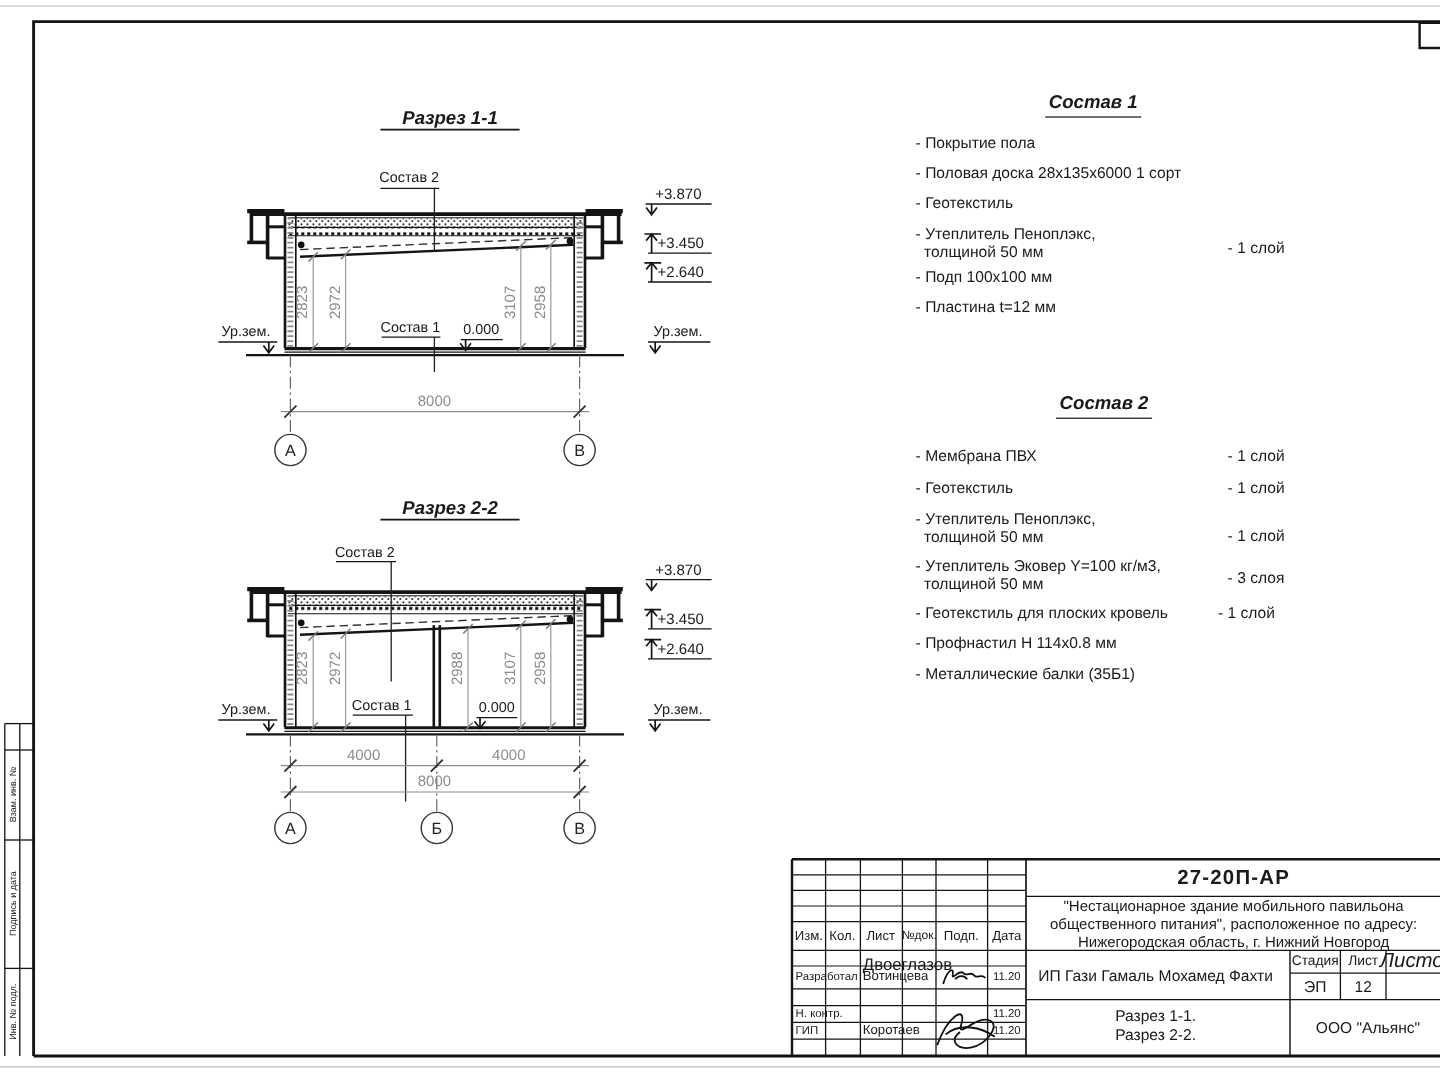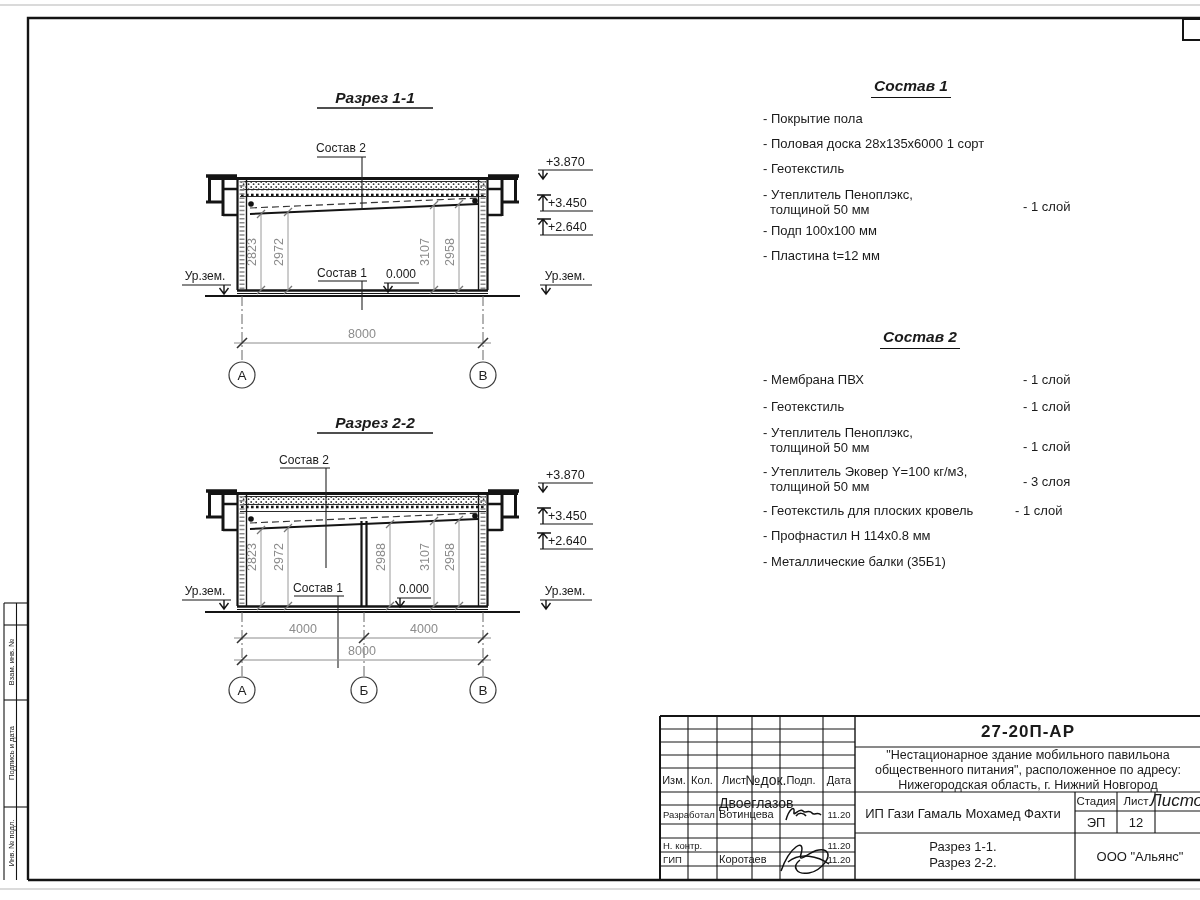--- a/index.html
+++ b/index.html
@@ -358,21 +358,21 @@
   <div class="li" style="left:763px; top:555px;">
     <span class="l1">- Металлические балки (35Б1)</span>
   </div>
 </div>
 
 
 <div>
   <span class="tc" style="left:674px; top:780px; font-size:11px;">Изм.</span>
   <span class="tc" style="left:702px; top:780px; font-size:11px;">Кол.</span>
   <span class="tc" style="left:734px; top:780px; font-size:11px;">Лист</span>
-  <span class="tc" style="left:766px; top:780px; font-size:14px;">№док.</span>
+  <span class="tc" style="left:766px; top:780px; font-size:10px;">№док.</span>
   <span class="tc" style="left:801px; top:780px; font-size:11px;">Подп.</span>
   <span class="tc" style="left:839px; top:780px; font-size:11px;">Дата</span>
 
   <span class="tlv" style="left:663px; top:814px; font-size:9.5px;">Разработал</span>
   <span class="tlv" style="left:719px; top:814px; font-size:11px;">Вотинцева</span>
   <span class="tc" style="left:839px; top:814px; font-size:9.5px;">11.20</span>
   <span class="tlv" style="left:663px; top:845px; font-size:9.5px;">Н. контр.</span>
   <span class="tlv" style="left:719px; top:803px; font-size:14px;">Двоеглазов</span>
   <span class="tc" style="left:839px; top:845px; font-size:9.5px;">11.20</span>
   <span class="tlv" style="left:663px; top:859px; font-size:9.5px;">ГИП</span>

